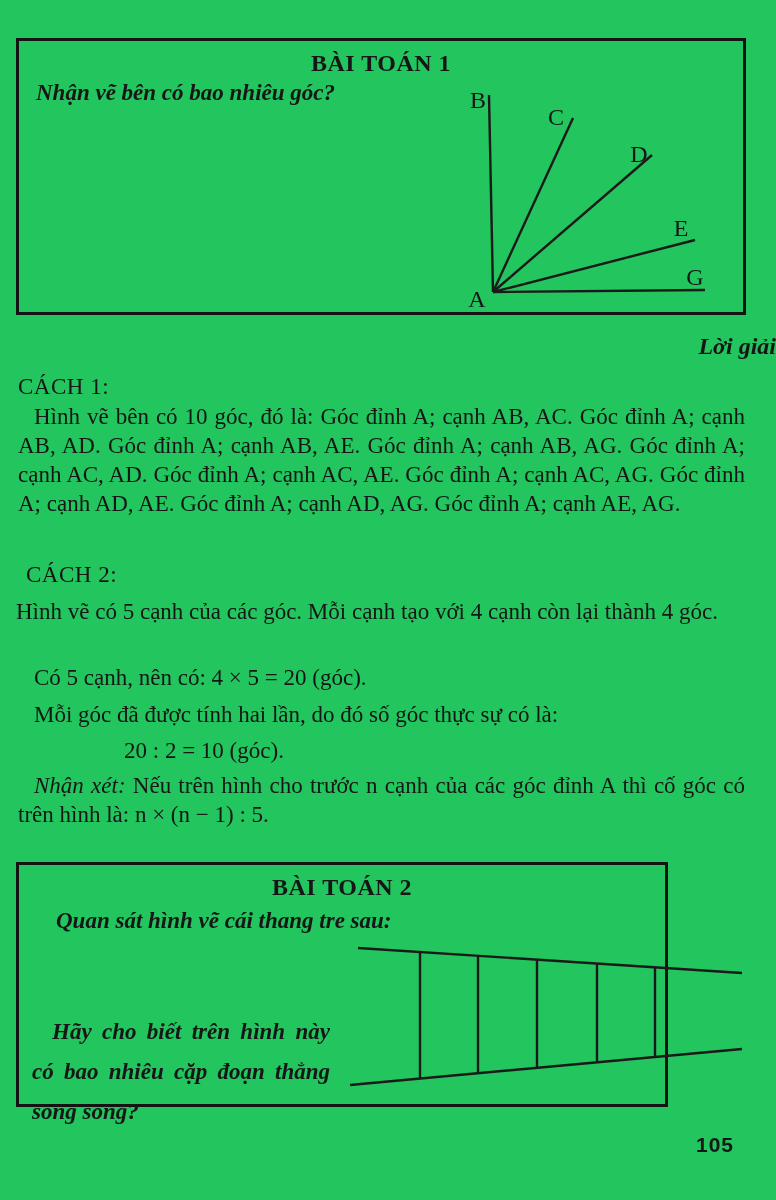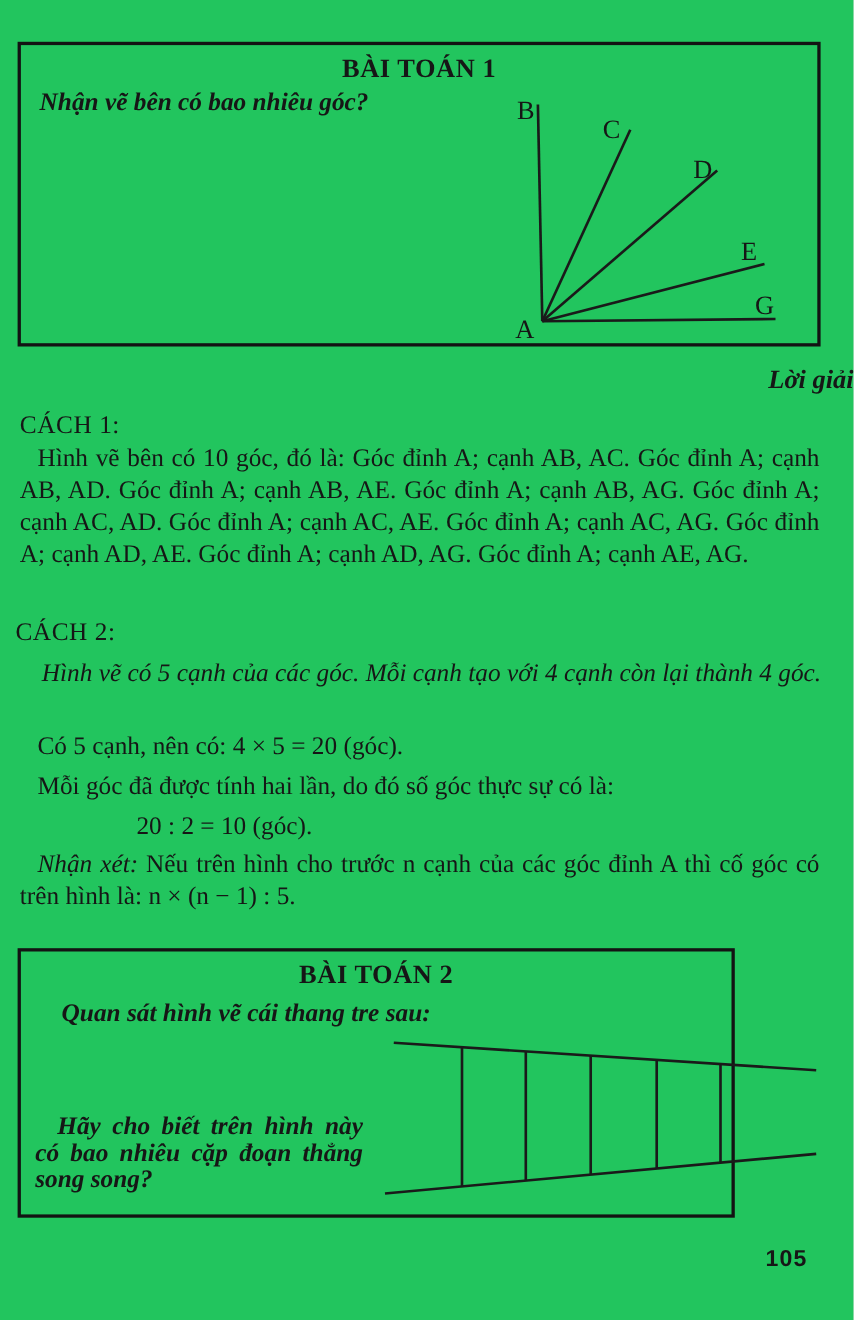--- a/index.html
+++ b/index.html
@@ -48,21 +48,21 @@
     font-size:23px;
     line-height:29px;
     text-align:justify;
   }
   .indent{text-indent:16px;}
   .em{font-style:italic;}
   .formula{
     font-size:23px;
   }
   .q2{
-    line-height:24px;
+    line-height:40px;
     text-align:justify;
     text-indent:20px;
     font-style:italic;
   }
   .page-number{
     font-family:"Liberation Sans", sans-serif;
     font-size:21px;
     font-weight:600;
     letter-spacing:1px;
   }
@@ -100,23 +100,23 @@
     <text x="241" y="161" text-anchor="middle">E</text>
     <text x="255" y="210" text-anchor="middle">G</text>
   </svg>
 
   <div class="solution-heading abs" style="left:0;top:333px;">Lời giải</div>
 
   <div class="method-label abs" style="left:18px;top:374px;">CÁCH 1:</div>
 
   <p class="body indent abs" style="left:18px;top:402px;width:727px;">Hình vẽ bên có 10 góc, đó là: Góc đỉnh A; cạnh AB, AC. Góc đỉnh A; cạnh AB, AD. Góc đỉnh A; cạnh AB, AE. Góc đỉnh A; cạnh AB, AG. Góc đỉnh A; cạnh AC, AD. Góc đỉnh A; cạnh AC, AE. Góc đỉnh A; cạnh AC, AG. Góc đỉnh A; cạnh AD, AE. Góc đỉnh A; cạnh AD, AG. Góc đỉnh A; cạnh AE, AG.</p>
 
-  <div class="method-label abs" style="left:14px;top:562px;">CÁCH 2:</div>
+  <div class="method-label abs" style="left:26px;top:562px;">CÁCH 2:</div>
 
-  <p class="body indent abs" style="left:22px;top:597px;width:727px;font-style:italic;">Hình vẽ có 5 cạnh của các góc. Mỗi cạnh tạo với 4 cạnh còn lại thành 4 góc.</p>
+  <p class="body indent abs" style="left:0;top:597px;width:727px;">Hình vẽ có 5 cạnh của các góc. Mỗi cạnh tạo với 4 cạnh còn lại thành 4 góc.</p>
 
   <p class="body abs" style="left:34px;top:663px;width:711px;text-align:left;">Có 5 cạnh, nên có: 4 × 5 = 20 (góc).</p>
 
   <p class="body abs" style="left:34px;top:700px;width:711px;text-align:left;">Mỗi góc đã được tính hai lần, do đó số góc thực sự có là:</p>
 
   <p class="body formula abs" style="left:124px;top:736px;text-align:center;">20 : 2 = 10 (góc).</p>
 
   <p class="body indent abs" style="left:18px;top:771px;width:727px;"><span class="em">Nhận xét:</span>
     <span>Nếu trên hình cho trước n cạnh của các góc đỉnh A thì cố góc có trên hình là: n × (n − 1) : 5.</span></p>
 

